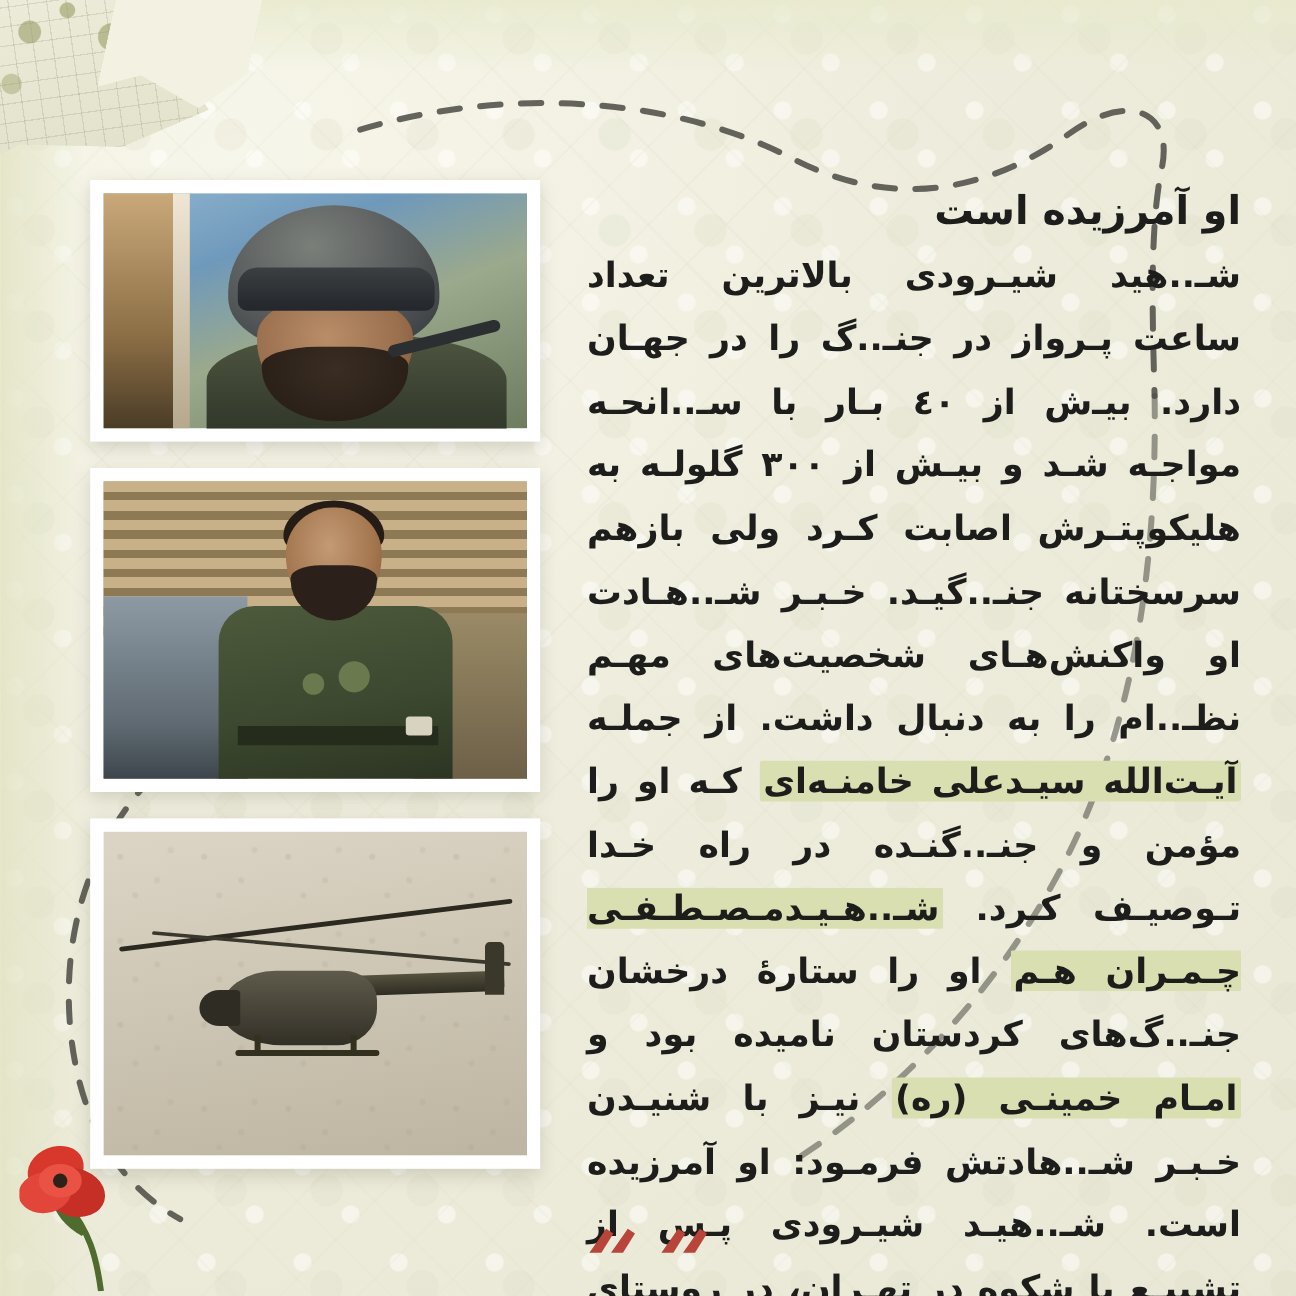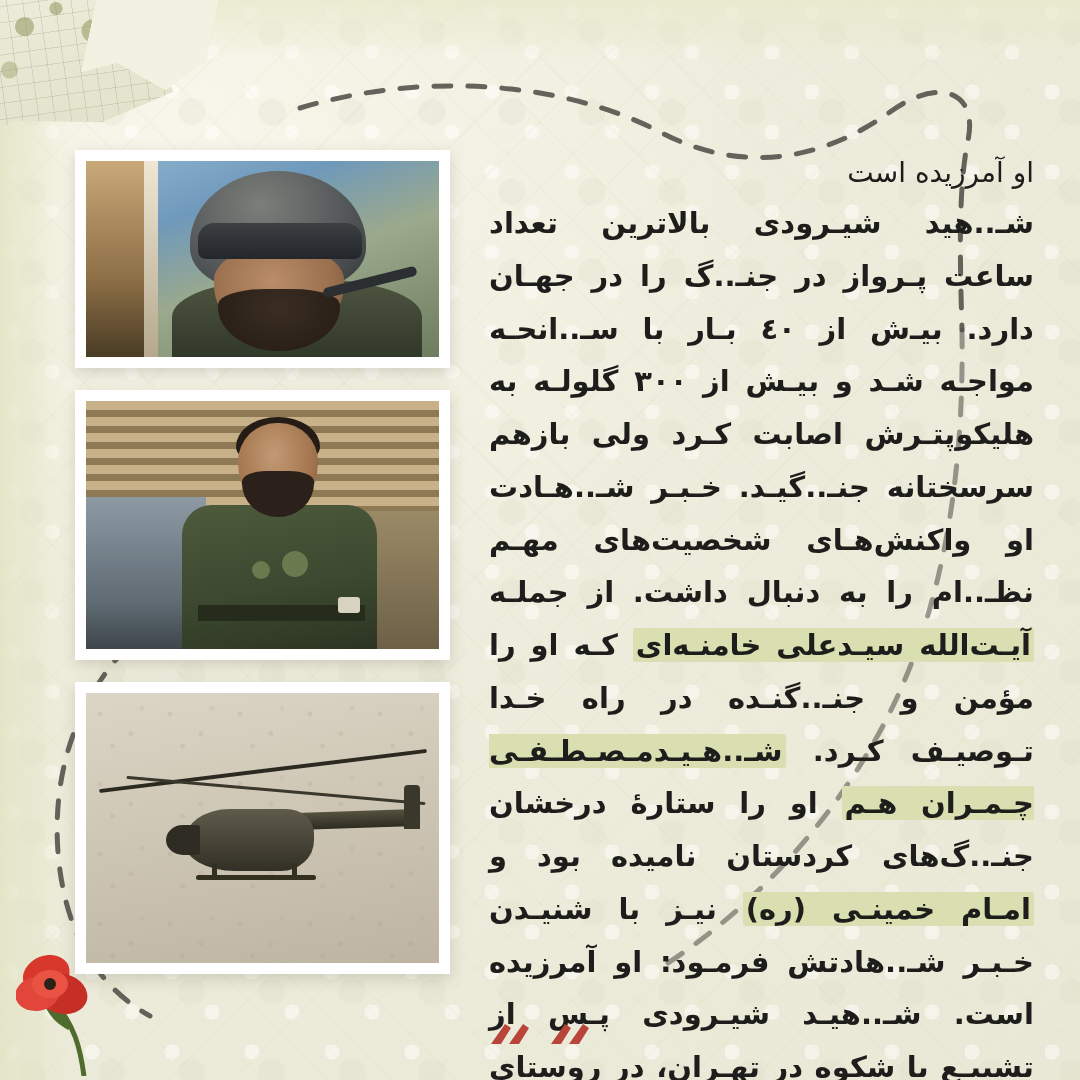--- a/index.html
+++ b/index.html
@@ -322,22 +322,22 @@
   .article {
     position: absolute;
     right: 46px;
     top: 156px;
     width: 545px;
     text-align: justify;
     text-align-last: justify;
     direction: rtl;
   }
   .article-title {
-    font-size: 28px;
-    font-weight: normal;
+    font-size: 33px;
+    font-weight: bold;
     color: #1d1d1b;
     text-align: right;
     text-align-last: right;
     margin-bottom: 8px;
     letter-spacing: -0.4px;
   }
   .article-body {
     font-size: 29px;
     line-height: 1.82;
     color: #1d1d1b;

